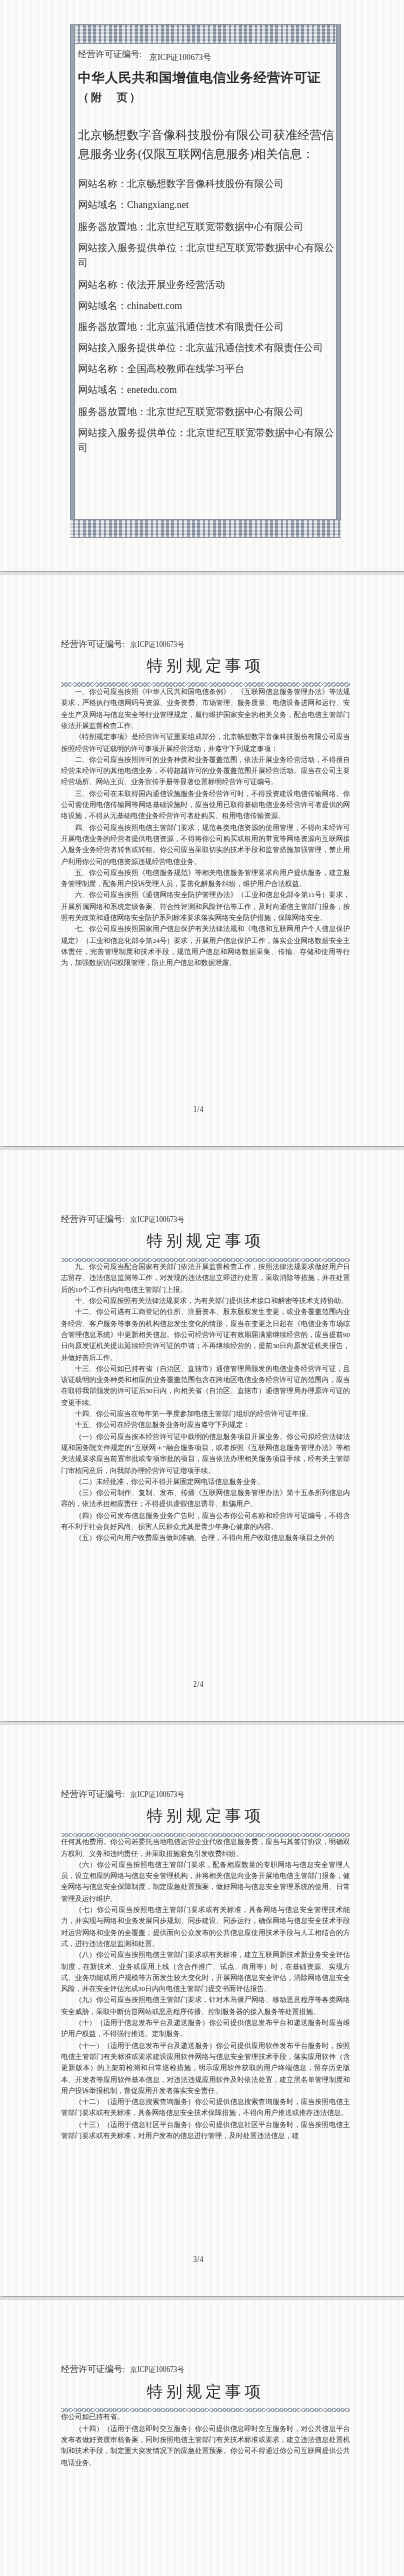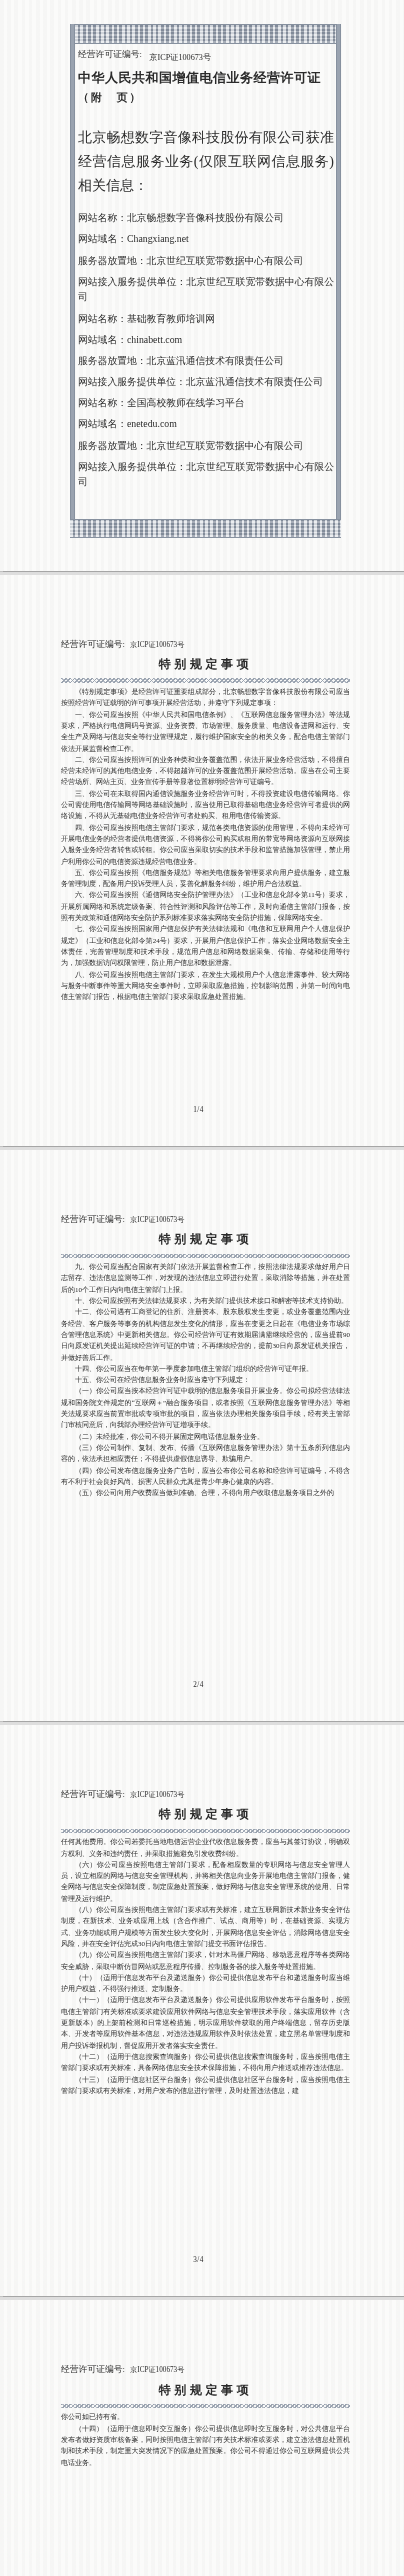--- a/index.html
+++ b/index.html
@@ -68,44 +68,44 @@
   }
   .cert-subtitle{
     text-align:left;
     font-size:10.8px;
     font-weight:700;
     letter-spacing:2.1px;
     margin-top:4.1px;
   }
   .cert-intro{
     margin:20.6px 0 12.4px 0;
-    font-size:14px;
-    line-height:24px;
+    font-size:12px;
+    line-height:19px;
     text-align:justify;
   }
   .entry{
     font-size:9.8px;
     line-height:15.5px;
     margin-bottom:5.7px;
     text-align:justify;
   }
 
   
   .annex{padding:0;}
   .annex-head{
     position:absolute;
     left:61px; right:55px; top:64px;
   }
   .annex-licline{font-size:7.7px;}
   .annex-licline .lic-no{font-size:7.2px; margin-left:3.1px;}
   .annex-title{
     margin:5.2px 0 0 0;
     text-align:center;
-    font-size:12px;
-    font-weight:700;
+    font-size:16px;
+    font-weight:400;
     letter-spacing:3.6px;
   }
   .zigzag{
     margin-top:5.2px;
     height:4.6px;
     background:
       repeating-linear-gradient(135deg, #9aa3af 0 1.3px, rgba(0,0,0,0) 1.3px 3.1px),
       repeating-linear-gradient(45deg, #b3bac4 0 1.3px, rgba(0,0,0,0) 1.3px 3.1px);
   }
   .annex-body{
@@ -146,67 +146,67 @@
       <span class="lic-no">京ICP证100673号</span>
     </div>
     <h1 class="cert-title">中华人民共和国增值电信业务经营许可证</h1>
     <div class="cert-subtitle">（附　页）</div>
     <p class="cert-intro">北京畅想数字音像科技股份有限公司获准经营信息服务业务(仅限互联网信息服务)相关信息：</p>
 
     <div class="entry"><span>网站名称：</span><span>北京畅想数字音像科技股份有限公司</span></div>
     <div class="entry"><span>网站域名：</span><span>Changxiang.net</span></div>
     <div class="entry"><span>服务器放置地：</span><span>北京世纪互联宽带数据中心有限公司</span></div>
     <div class="entry"><span>网站接入服务提供单位：</span><span>北京世纪互联宽带数据中心有限公司</span></div>
-    <div class="entry"><span>网站名称：</span><span>基础教育教师培训网</span></div>
+    <div class="entry"><span>网站名称：</span><span>依法开展业务经营活动</span></div>
     <div class="entry"><span>网站域名：</span><span>chinabett.com</span></div>
     <div class="entry"><span>服务器放置地：</span><span>北京蓝汛通信技术有限责任公司</span></div>
     <div class="entry"><span>网站接入服务提供单位：</span><span>北京蓝汛通信技术有限责任公司</span></div>
     <div class="entry"><span>网站名称：</span><span>全国高校教师在线学习平台</span></div>
     <div class="entry"><span>网站域名：</span><span>enetedu.com</span></div>
     <div class="entry"><span>服务器放置地：</span><span>北京世纪互联宽带数据中心有限公司</span></div>
     <div class="entry"><span>网站接入服务提供单位：</span><span>北京世纪互联宽带数据中心有限公司</span></div>
   </div>
 </section>
 
 <section class="page annex">
   <div class="annex-head">
     <div class="annex-licline">
       <span class="lic-label">经营许可证编号:</span>
       <span class="lic-no">京ICP证100673号</span>
     </div>
     <h2 class="annex-title">特别规定事项</h2>
     <div class="zigzag"></div>
   </div>
   <div class="annex-body">
+    <p class="para">一、你公司应当按照《中华人民共和国电信条例》、《互联网信息服务管理办法》等法规要求，严格执行电信网码号资源、业务资费、市场管理、服务质量、电信设备进网和运行、安全生产及网络与信息安全等行业管理规定，履行维护国家安全的相关义务，配合电信主管部门依法开展监督检查工作。</p>
     <p class="para">《特别规定事项》是经营许可证重要组成部分，北京畅想数字音像科技股份有限公司应当按照经营许可证载明的许可事项开展经营活动，并遵守下列规定事项：</p>
-    <p class="para">一、你公司应当按照《中华人民共和国电信条例》、《互联网信息服务管理办法》等法规要求，严格执行电信网码号资源、业务资费、市场管理、服务质量、电信设备进网和运行、安全生产及网络与信息安全等行业管理规定，履行维护国家安全的相关义务，配合电信主管部门依法开展监督检查工作。</p>
     <p class="para">二、你公司应当按照许可的业务种类和业务覆盖范围，依法开展业务经营活动，不得擅自经营未经许可的其他电信业务，不得超越许可的业务覆盖范围开展经营活动。应当在公司主要经营场所、网站主页、业务宣传手册等显著位置标明经营许可证编号。</p>
     <p class="para">三、你公司在未取得国内通信设施服务业务经营许可时，不得投资建设电信传输网络。你公司需使用电信传输网等网络基础设施时，应当使用已取得基础电信业务经营许可者提供的网络设施，不得从无基础电信业务经营许可者处购买、租用电信传输资源。</p>
     <p class="para">四、你公司应当按照电信主管部门要求，规范各类电信资源的使用管理，不得向未经许可开展电信业务的经营者提供电信资源，不得将你公司购买或租用的带宽等网络资源向互联网接入服务业务经营者转售或转租。你公司应当采取切实的技术手段和监管措施加强管理，禁止用户利用你公司的电信资源违规经营电信业务。</p>
     <p class="para">五、你公司应当按照《电信服务规范》等相关电信服务管理要求向用户提供服务，建立服务管理制度，配备用户投诉受理人员，妥善化解服务纠纷，维护用户合法权益。</p>
     <p class="para">六、你公司应当按照《通信网络安全防护管理办法》（工业和信息化部令第11号）要求，开展所属网络和系统定级备案、符合性评测和风险评估等工作，及时向通信主管部门报备，按照有关政策和通信网络安全防护系列标准要求落实网络安全防护措施，保障网络安全。</p>
     <p class="para">七、你公司应当按照国家用户信息保护有关法律法规和《电信和互联网用户个人信息保护规定》（工业和信息化部令第24号）要求，开展用户信息保护工作，落实企业网络数据安全主体责任，完善管理制度和技术手段，规范用户信息和网络数据采集、传输、存储和使用等行为，加强数据访问权限管理，防止用户信息和数据泄露。</p>
-    <p class="para">八、你公司应当按照电信主管部门要求，在发生大规模用户个人信息泄露事件、较大网络与服务中断事件等重大网络安全事件时，立即采取应急措施，控制影响范围，并第一时间向电信主管部门报告，根据电信主管部门要求采取应急处置措施。</p>
   </div>
   <div class="pageno">1/4</div>
 </section>
 
 <section class="page annex">
   <div class="annex-head">
     <div class="annex-licline">
       <span class="lic-label">经营许可证编号:</span>
       <span class="lic-no">京ICP证100673号</span>
     </div>
     <h2 class="annex-title">特别规定事项</h2>
     <div class="zigzag"></div>
   </div>
   <div class="annex-body">
     <p class="para">九、你公司应当配合国家有关部门依法开展监督检查工作，按照法律法规要求做好用户日志留存、违法信息监测等工作，对发现的违法信息立即进行处置，采取消除等措施，并在处置后的10个工作日内向电信主管部门上报。</p>
     <p class="para">十、你公司应按照有关法律法规要求，为有关部门提供技术接口和解密等技术支持协助。</p>
     <p class="para">十二、你公司遇有工商登记的住所、注册资本、股东股权发生变更，或业务覆盖范围内业务经营、客户服务等事务的机构信息发生变化的情形，应当在变更之日起在《电信业务市场综合管理信息系统》中更新相关信息。你公司经营许可证有效期届满需继续经营的，应当提前90日向原发证机关提出延续经营许可证的申请；不再继续经营的，提前30日向原发证机关报告，并做好善后工作。</p>
+    <p class="para">十三、你公司如已持有省（自治区、直辖市）通信管理局颁发的电信业务经营许可证，且该证载明的业务种类和相应的业务覆盖范围包含在跨地区电信业务经营许可证的范围内，应当在取得我部颁发的许可证后30日内，向相关省（自治区、直辖市）通信管理局办理原许可证的变更手续。</p>
     <p class="para">十四、你公司应当在每年第一季度参加电信主管部门组织的经营许可证年报。</p>
     <p class="para">十五、你公司在经营信息服务业务时应当遵守下列规定：</p>
     <p class="para">（一）你公司应当按本经营许可证中载明的信息服务项目开展业务。你公司拟经营法律法规和国务院文件规定的“互联网＋”融合服务项目，或者按照《互联网信息服务管理办法》等相关法规要求应当前置审批或专项审批的项目，应当依法办理相关服务项目手续，经有关主管部门审核同意后，向我部办理经营许可证增项手续。</p>
     <p class="para">（二）未经批准，你公司不得开展固定网电话信息服务业务。</p>
     <p class="para">（三）你公司制作、复制、发布、传播《互联网信息服务管理办法》第十五条所列信息内容的，依法承担相应责任；不得提供虚假信息诱导、欺骗用户。</p>
     <p class="para">（四）你公司发布信息服务业务广告时，应当公布你公司名称和经营许可证编号，不得含有不利于社会良好风尚、损害人民群众尤其是青少年身心健康的内容。</p>
     <p class="para">（五）你公司向用户收费应当做到准确、合理，不得向用户收取信息服务项目之外的</p>
   </div>
   <div class="pageno">2/4</div>
 </section>
@@ -216,20 +216,21 @@
     <div class="annex-licline">
       <span class="lic-label">经营许可证编号:</span>
       <span class="lic-no">京ICP证100673号</span>
     </div>
     <h2 class="annex-title">特别规定事项</h2>
     <div class="zigzag"></div>
   </div>
   <div class="annex-body">
     <p class="para cont">任何其他费用。你公司若委托当地电信运营企业代收信息服务费，应当与其签订协议，明确双方权利、义务和违约责任，并采取措施避免引发收费纠纷。</p>
     <p class="para">（六）你公司应当按照电信主管部门要求，配备相应数量的专职网络与信息安全管理人员，设立相应的网络与信息安全管理机构，并将相关信息向业务开展地电信主管部门报备，健全网络与信息安全保障制度，制定应急处置预案，做好网络与信息安全管理系统的使用、日常管理及运行维护。</p>
+    <p class="para">（七）你公司应当按照电信主管部门要求或有关标准，具备网络与信息安全管理技术能力，并实现与网络和业务发展同步规划、同步建设、同步运行，确保网络与信息安全技术手段对运营网络和业务的全覆盖；提供面向公众发布的公共信息应使用技术手段与人工相结合的方式，进行违法信息监测和处置。</p>
     <p class="para">（八）你公司应当按照电信主管部门要求或有关标准，建立互联网新技术新业务安全评估制度，在新技术、业务或应用上线（含合作推广、试点、商用等）时，在基础资源、实现方式、业务功能或用户规模等方面发生较大变化时，开展网络信息安全评估，消除网络信息安全风险，并在安全评估完成30日内向电信主管部门提交书面评估报告。</p>
     <p class="para">（九）你公司应当按照电信主管部门要求，针对木马僵尸网络、移动恶意程序等各类网络安全威胁，采取中断仿冒网站或恶意程序传播、控制服务器的接入服务等处置措施。</p>
     <p class="para">（十）（适用于信息发布平台及递送服务）你公司提供信息发布平台和递送服务时应当维护用户权益，不得强行推送、定制服务。</p>
     <p class="para">（十一）（适用于信息发布平台及递送服务）你公司提供应用软件发布平台服务时，按照电信主管部门有关标准或要求建设应用软件网络与信息安全管理技术手段，落实应用软件（含更新版本）的上架前检测和日常巡检措施，明示应用软件获取的用户终端信息，留存历史版本、开发者等应用软件基本信息，对违法违规应用软件及时依法处置，建立黑名单管理制度和用户投诉举报机制，督促应用开发者落实安全责任。</p>
     <p class="para">（十二）（适用于信息搜索查询服务）你公司提供信息搜索查询服务时，应当按照电信主管部门要求或有关标准，具备网络信息安全技术保障措施，不得向用户推送或推荐违法信息。</p>
     <p class="para">（十三）（适用于信息社区平台服务）你公司提供信息社区平台服务时，应当按照电信主管部门要求或有关标准，对用户发布的信息进行管理，及时处置违法信息，建</p>
   </div>
   <div class="pageno">3/4</div>
 </section>
 

